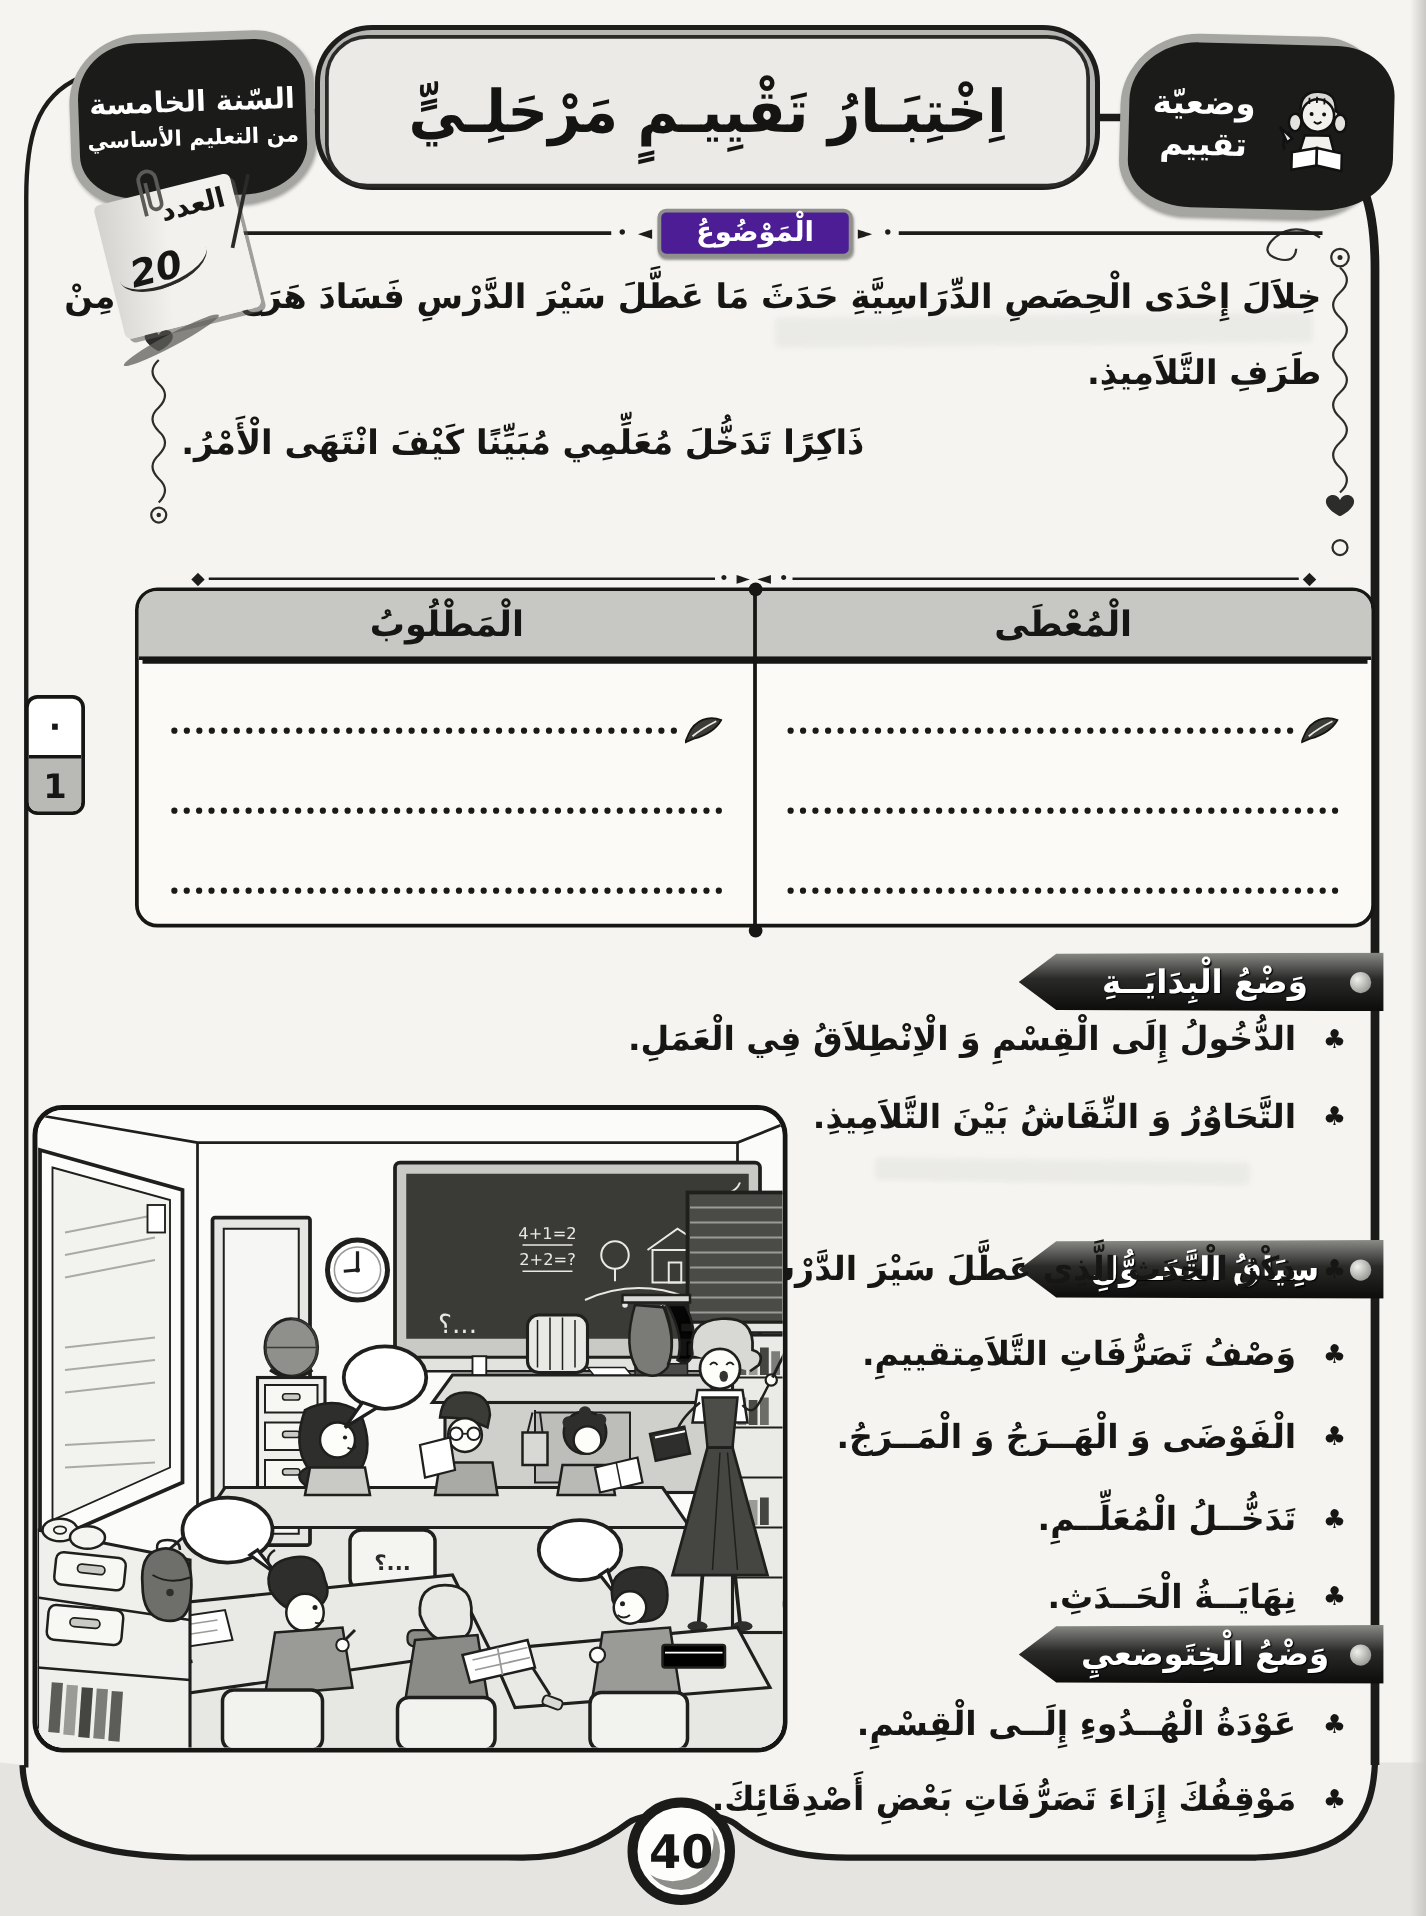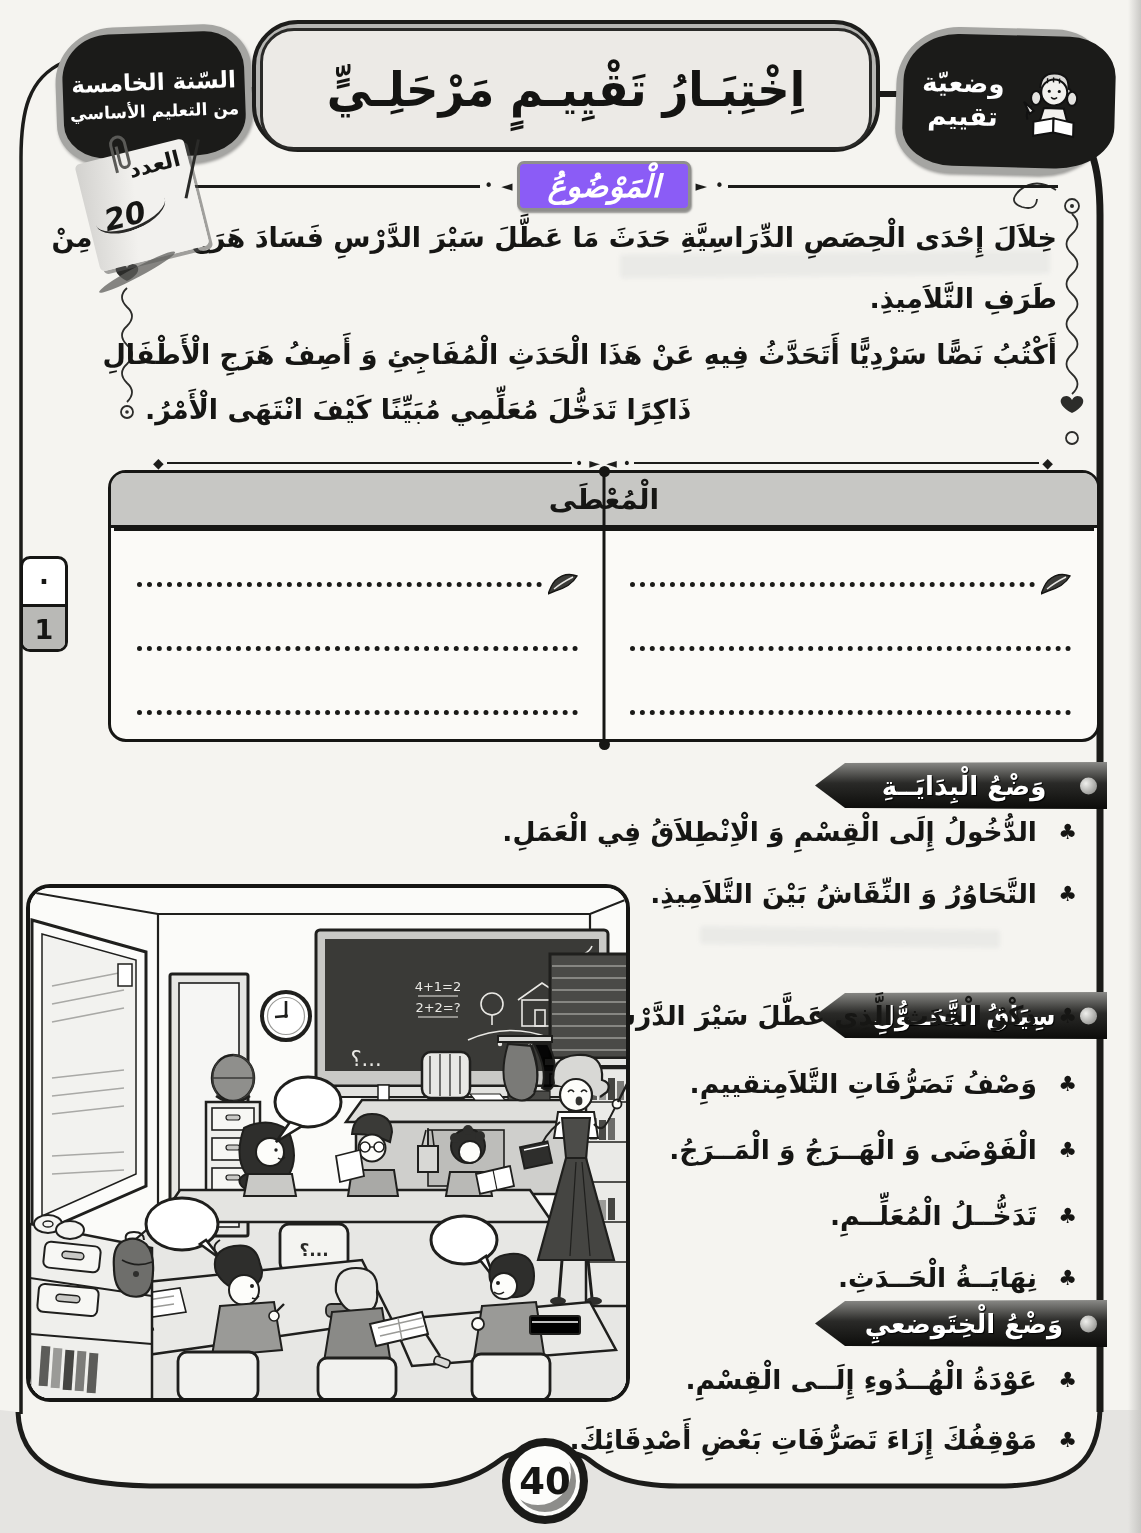--- a/index.html
+++ b/index.html
@@ -38,22 +38,22 @@
   .issue-tag .swoosh{position:absolute;left:6px;top:40px;width:74px;height:34px;
                      border-bottom:3.5px solid #2a2a28;border-radius:50%;transform:rotate(-8deg);}
   .issue-tag .smear{position:absolute;left:-8px;bottom:-14px;width:86px;height:10px;background:#5f5f5c;
                     border-radius:50%;transform:rotate(-14deg);opacity:.75;}
   .clip-svg{position:absolute;left:30px;top:-22px;}
 
   
   .topic-label-row{left:150px;top:158px;width:908px;height:56px;display:flex;align-items:center;z-index:2;}
   .topic-label-row .rule{flex:1;height:3px;background:#1c1c1a;}
   .topic-label-row .glyph{font-size:15px;margin:0 4px;color:#1c1c1a;}
-  .topic-label-box{background:#8b5cf6;border:3px solid #8f8f8c;border-radius:7px;color:#fff;
-                   font-size:31px;font-weight:bold;padding:4px 28px;box-shadow:1px 2px 2px rgba(0,0,0,.4);font-style:italic;}
+  .topic-label-box{background:#4c1d95;border:3px solid #8f8f8c;border-radius:7px;color:#fff;
+                   font-size:22px;font-weight:bold;padding:4px 28px;box-shadow:1px 2px 2px rgba(0,0,0,.4);}
   .topic-text{left:145px;top:214px;width:912px;direction:rtl;font-weight:bold;font-size:27px;line-height:1.75;z-index:2;}
   .topic-text .ln{white-space:nowrap;}
   .ln-r{text-align:right;}
   .ln-l{text-align:right;}
   .ln-c{text-align:left;}
   .mt16{margin-top:14px;} .mt10{margin-top:8px;}
   .topic-divider{left:150px;top:452px;width:906px;height:22px;display:flex;align-items:center;z-index:2;}
   .topic-divider .rule{flex:1;height:2.5px;background:#1c1c1a;}
   .topic-divider .glyph{font-size:14px;margin:0 3px;color:#1c1c1a;}
 
@@ -214,38 +214,38 @@
   <span class="glyph">◄</span>
   <span class="topic-label-box">الْمَوْضُوعُ</span>
   <span class="glyph">►</span>
   <span class="glyph">•</span>
   <div class="rule"></div>
 </div>
 
 <div class="abs topic-text">
   <div class="ln ln-r">خِلاَلَ إِحْدَى الْحِصَصِ الدِّرَاسِيَّةِ حَدَثَ مَا عَطَّلَ سَيْرَ الدَّرْسِ فَسَادَ هَرَجٌ وَ مَرَجٌ مِنْ</div>
   <div class="ln ln-l mt16">طَرَفِ التَّلاَمِيذِ.</div>
-  <div class="ln ln-r mt10">أَكْتُبُ نَصًّا سَرْدِيًّا أَتَحَدَّثُ فِيهِ عَنْ هَذَا الْحَدَثِ الْمُفَاجِئِ وَ أَصِفُ هَرَجِ الْأَطْفَالِ</div>
   <div class="ln ln-c mt10">ذَاكِرًا تَدَخُّلَ مُعَلِّمِي مُبَيِّنًا كَيْفَ انْتَهَى الْأَمْرُ.</div>
 </div>
 
 <div class="abs topic-divider">
   <span class="glyph">◆</span>
   <div class="rule"></div>
   <span class="glyph">•</span>
   <span class="glyph">►</span>
   <span class="glyph">◄</span>
   <span class="glyph">•</span>
   <div class="rule"></div>
   <span class="glyph">◆</span>
 </div>
 
 <div class="abs gr-table">
   <div class="gr-head">
     <div class="gr-cell">الْمُعْطَى</div>
+    <div class="gr-cell">الْمَطْلُوبُ</div>
   </div>
   <div class="gr-body">
     <div class="gr-col">
       <div class="rowflex">
         <svg class="quill" width="30" height="24" viewBox="0 0 30 24">
           <path d="M29,4 C19,0 8,4 3,15 l-3,7 7,-3 C18,16 25,11 29,4 z" fill="#3b3b38" stroke="#141412" stroke-width="1.4"></path>
           <path d="M6,17 C12,12 19,8 25,5" stroke="#e8e7e4" stroke-width="1.4" fill="none"></path>
         </svg>
         <div class="dotrow"></div>
       </div>

